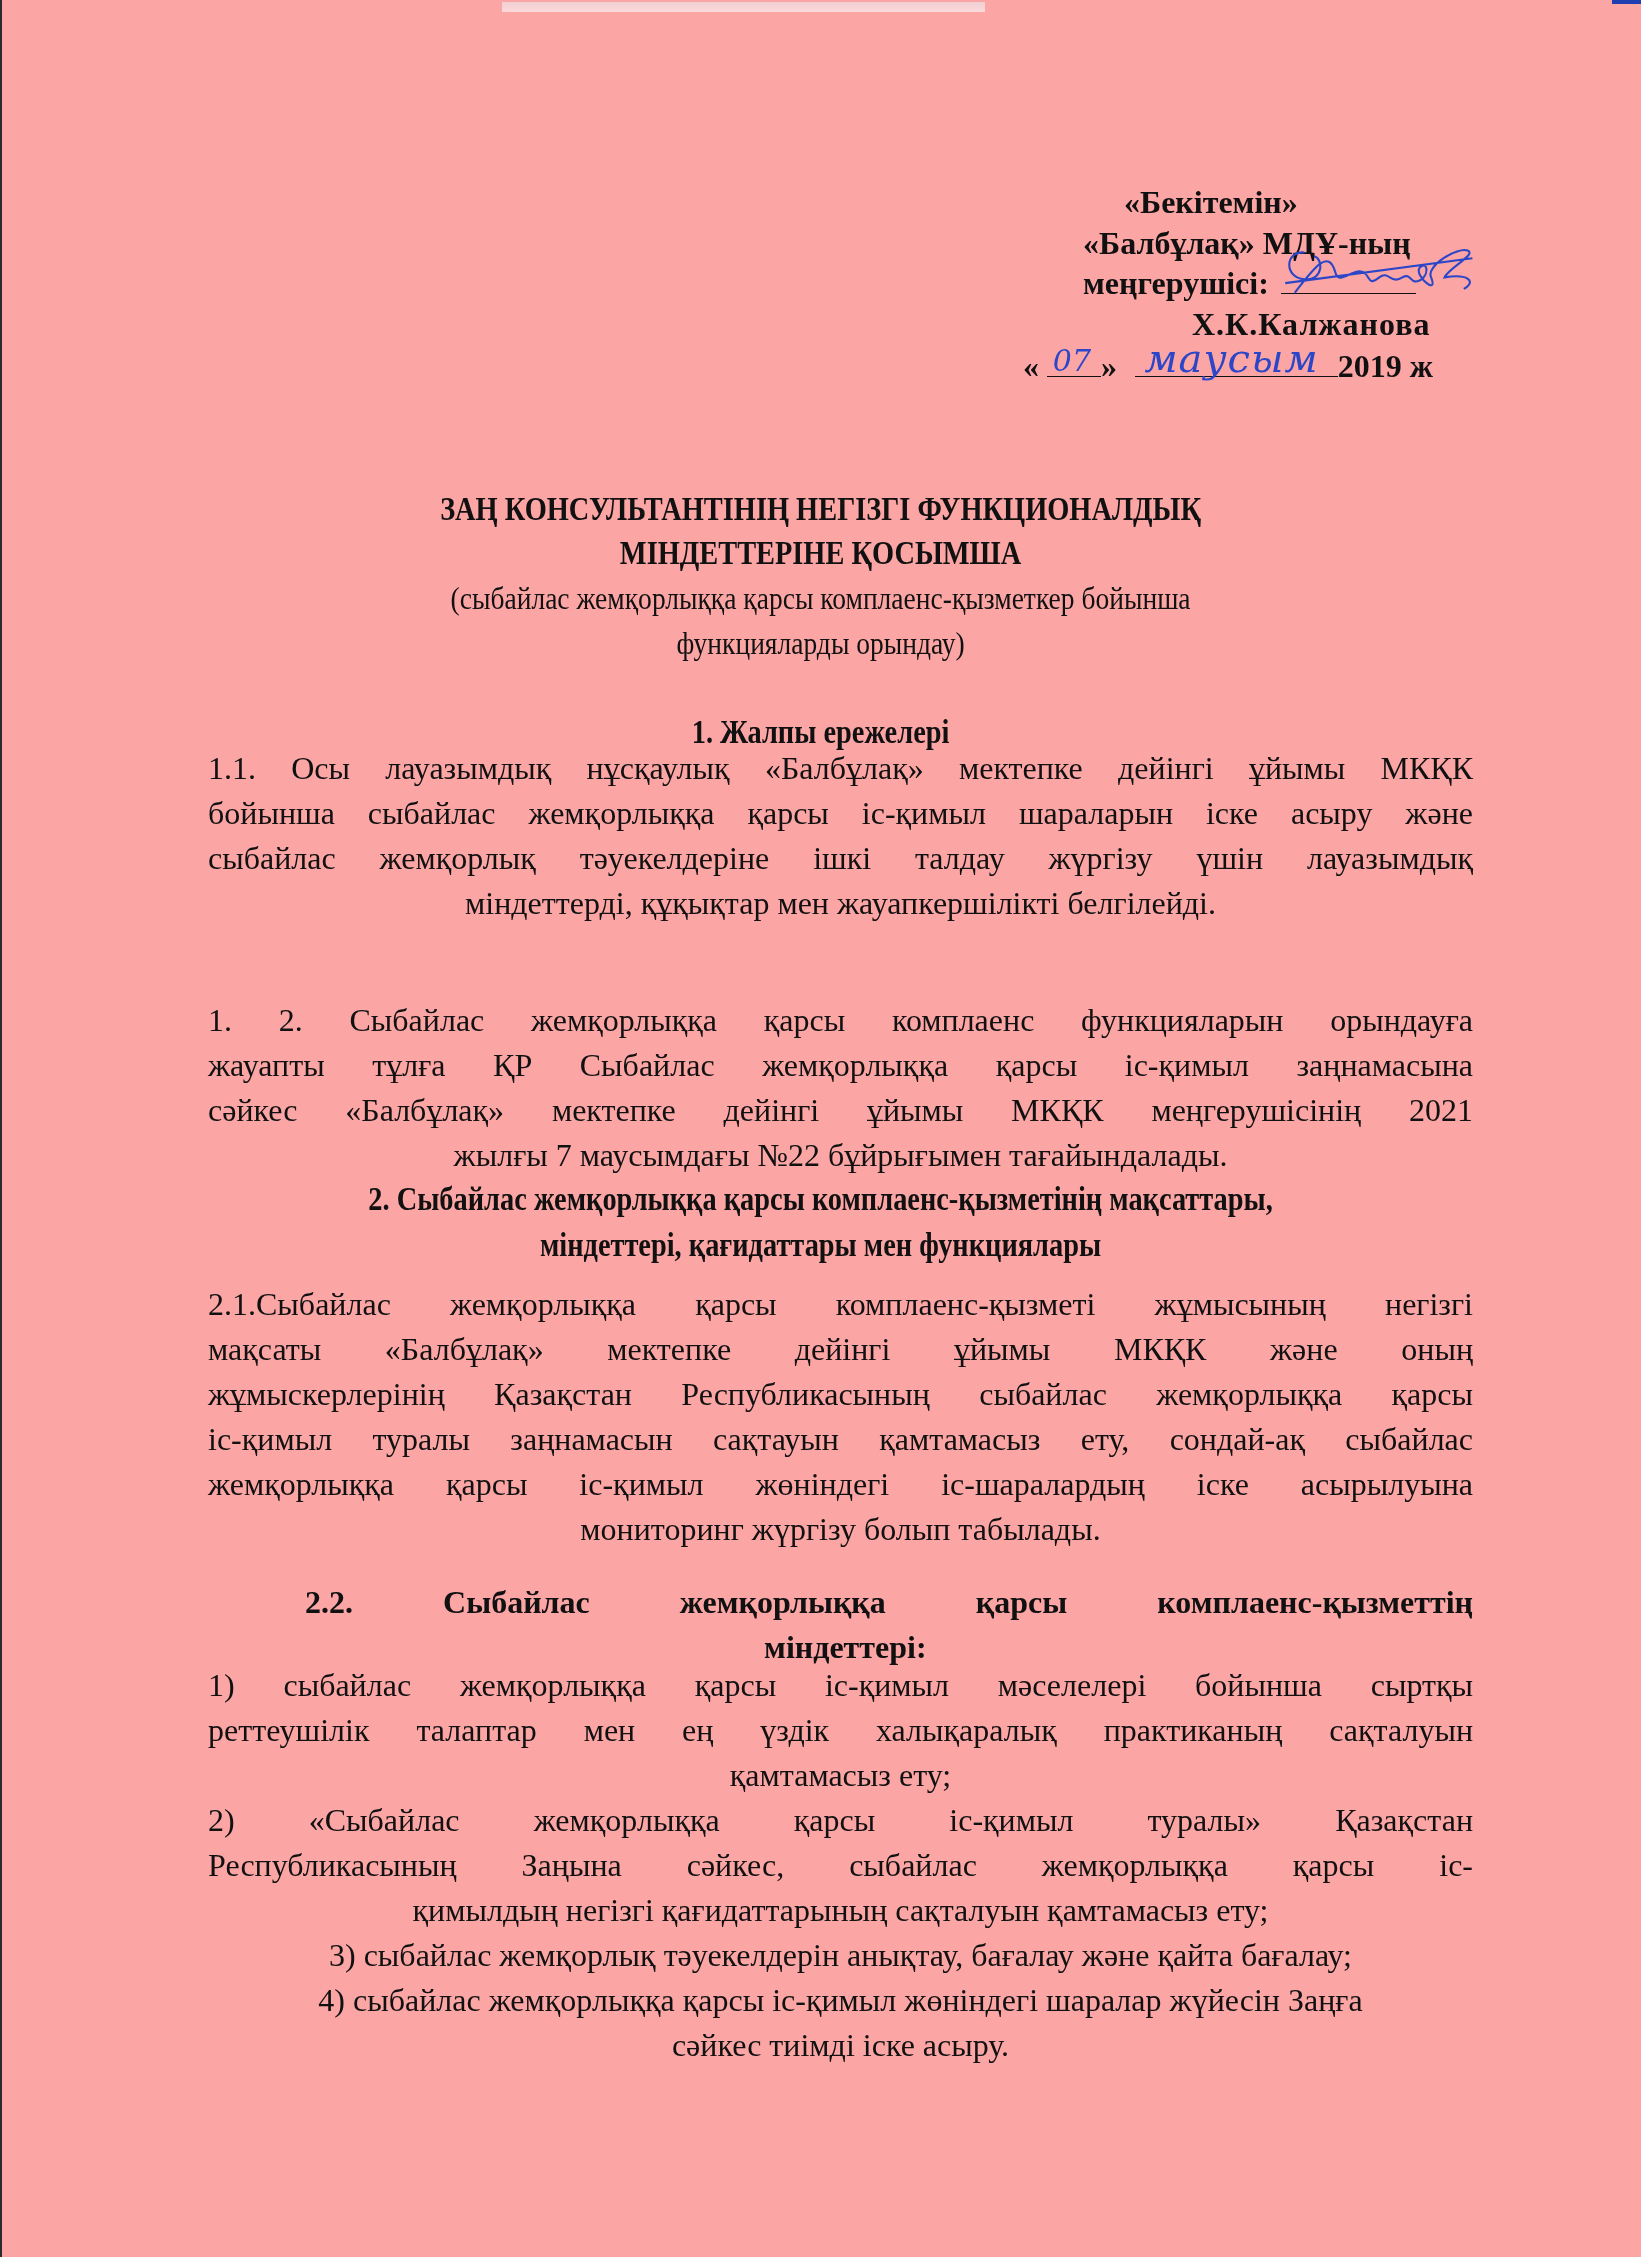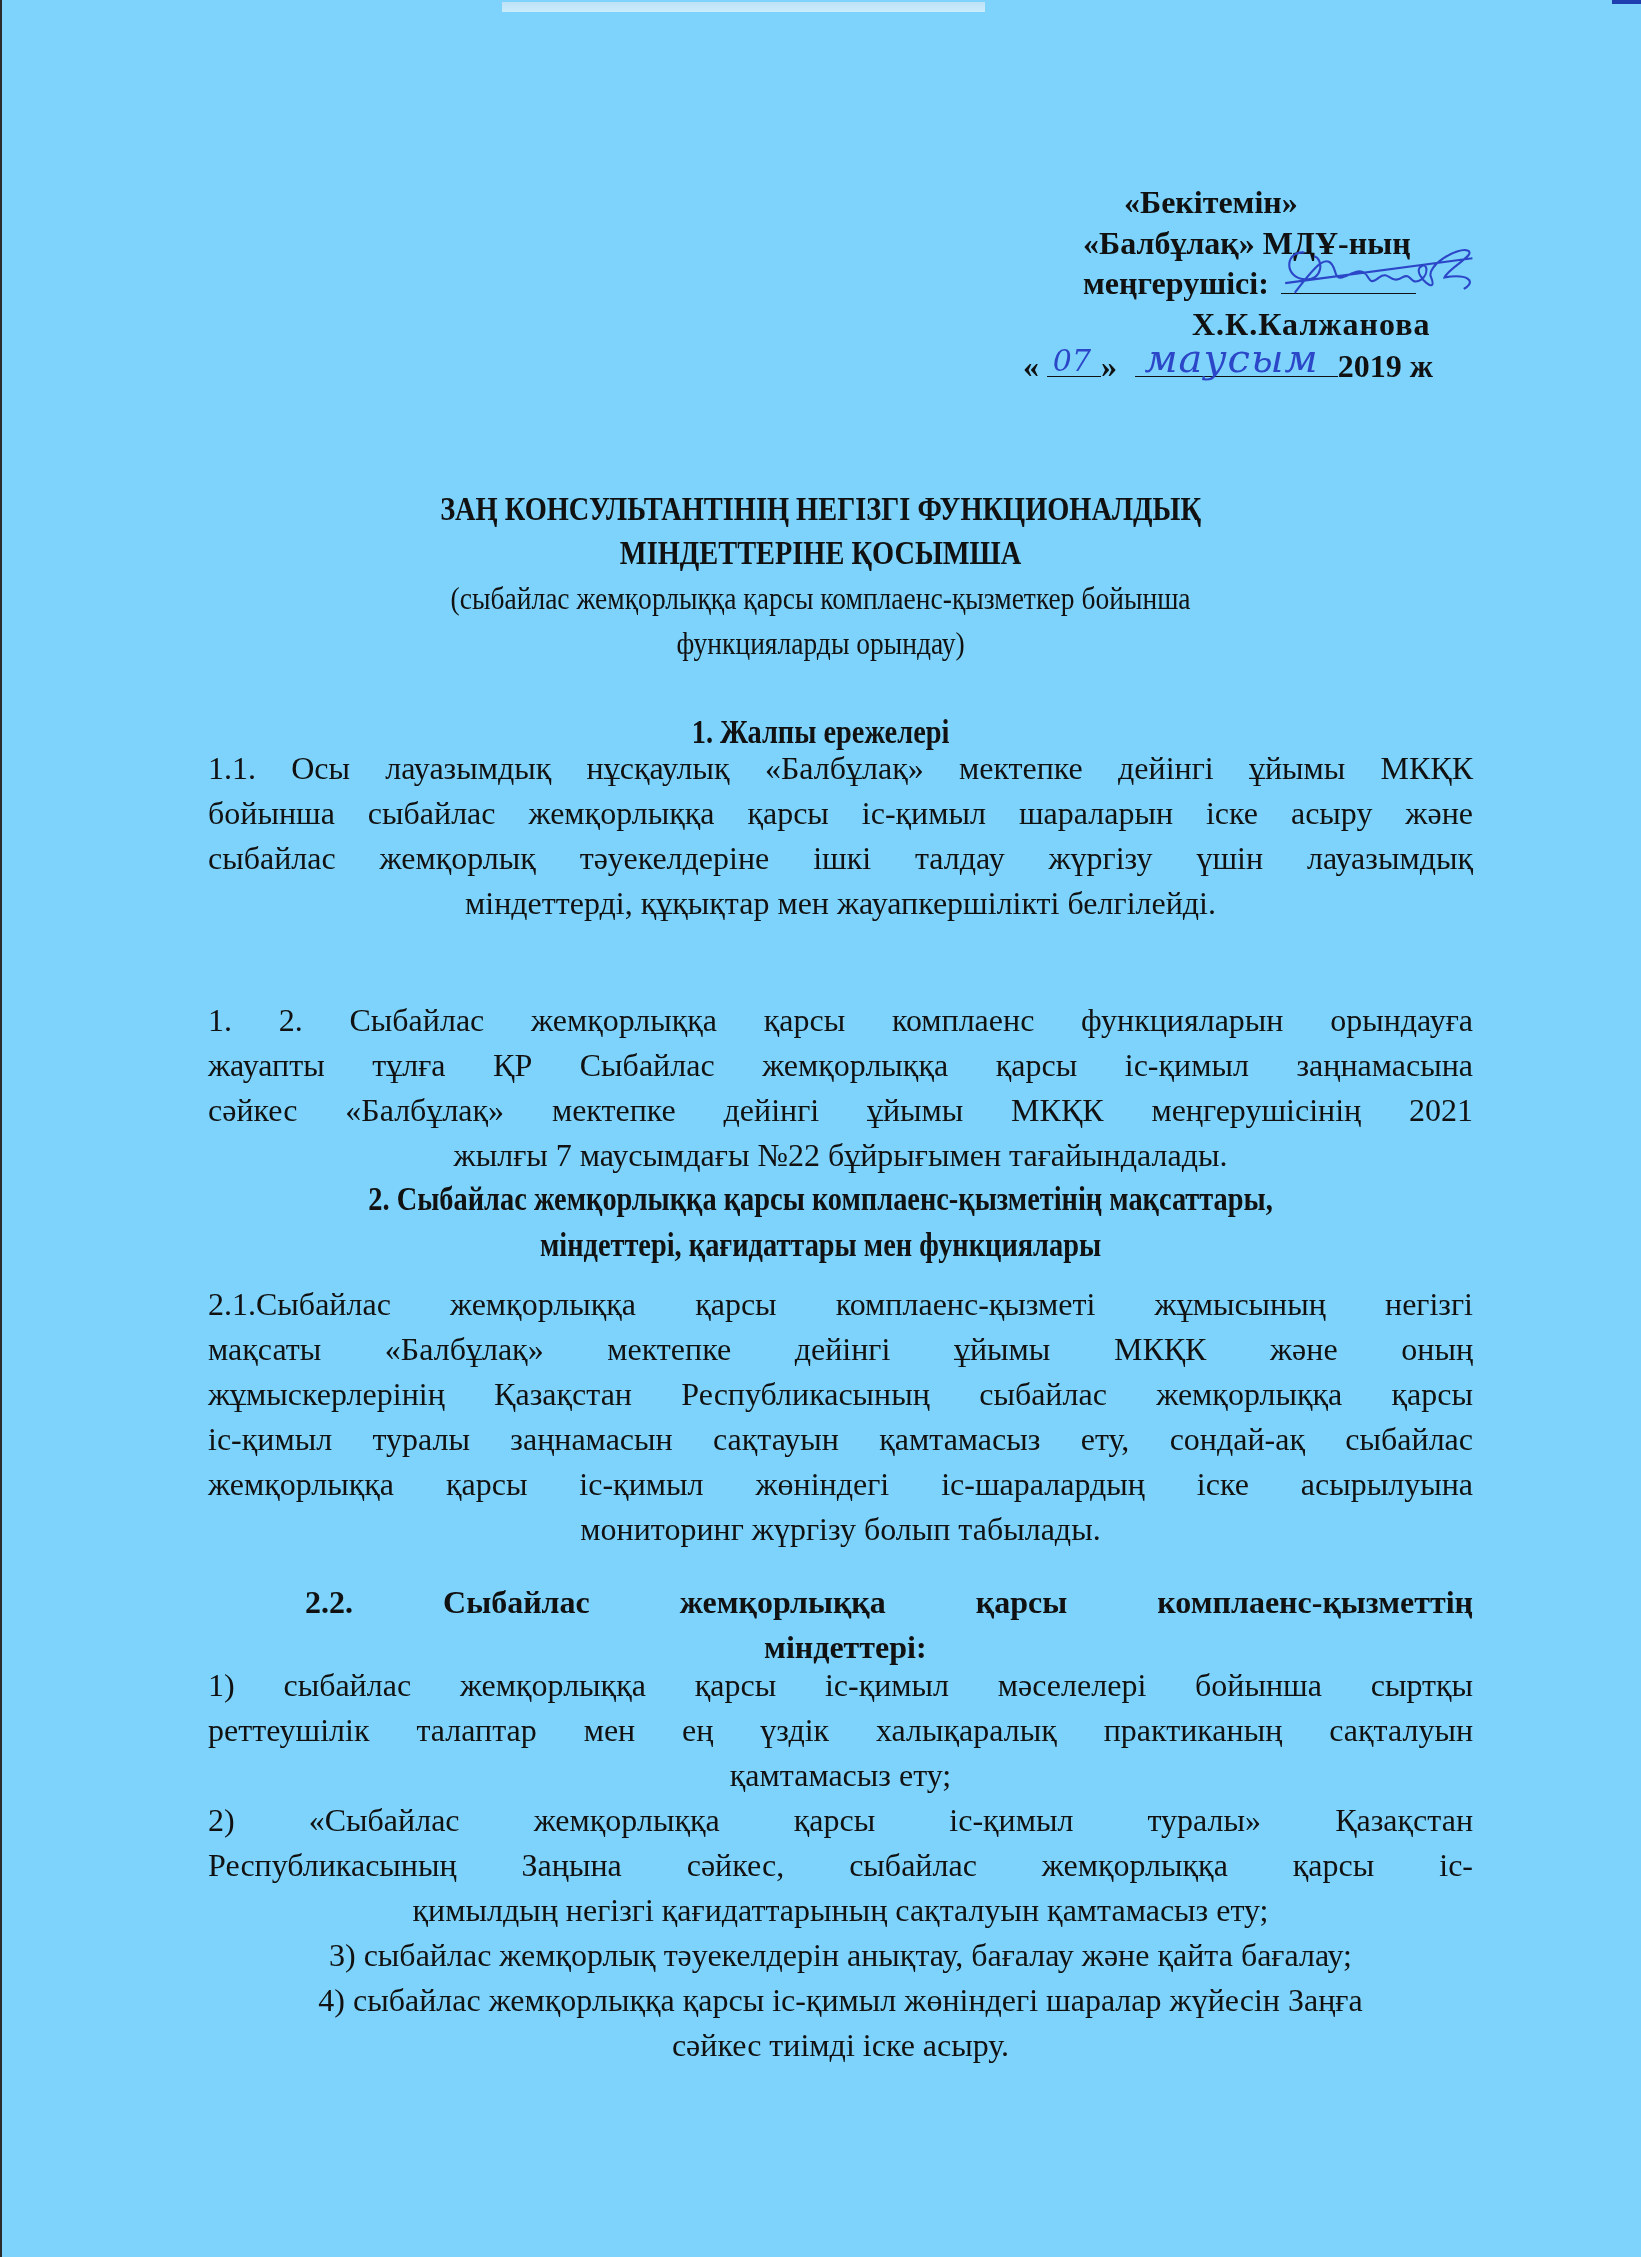--- a/index.html
+++ b/index.html
@@ -1,21 +1,21 @@
 <!DOCTYPE html>
 <html><head>
   <meta charset="utf-8">
   <style>
     html, body { margin: 0; padding: 0; background: #ffffff; }
     body {
       width: 1641px; height: 2257px; position: relative; overflow: hidden;
       font-family: "Liberation Serif", "DejaVu Serif", serif;
       color: #111111;
     }
-    .page { position: absolute; left: 0; top: 0; width: 1641px; height: 2257px; background: #7dd3fc; }
+    .page { position: absolute; left: 0; top: 0; width: 1641px; height: 2257px; background: #fca5a5; }
     .scan-edge-left { position: absolute; left: 0; top: 0; width: 1.9px; height: 2257px; background: #2b2b2b; }
     .scan-corner { position: absolute; right: 0; top: 0; width: 29px; height: 3.9px; background: #1f3fb0; }
     .scan-top-smudge { position:absolute; left: 502px; top: 1.9px; width: 483px; height: 9.7px; background: linear-gradient(#e8ebf2, #fefefe); opacity: .6; }
 
     
     .approval {
       position: absolute; left: 1023px; top: 183px; width: 444px;
       font-weight: bold; font-size: 32px; line-height: 39px;
     }
     .approval .l1 { position: absolute; left: 101px; top: 0; white-space: nowrap; }

